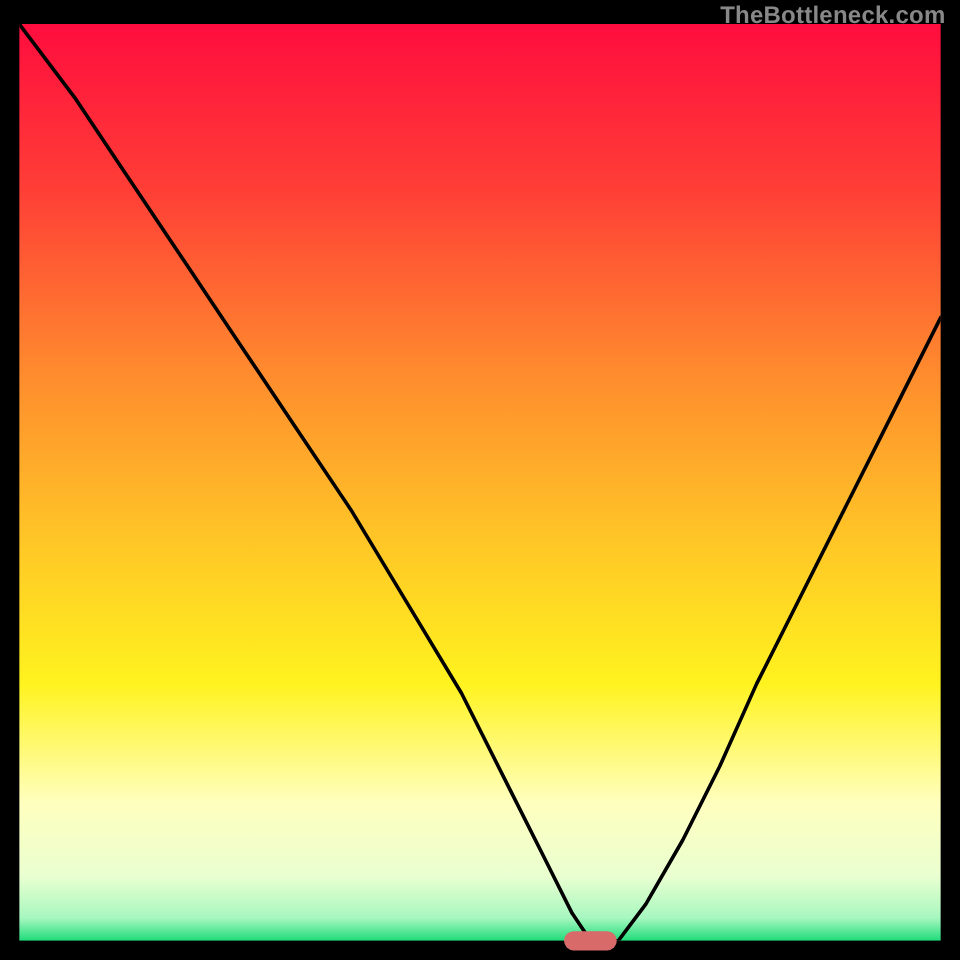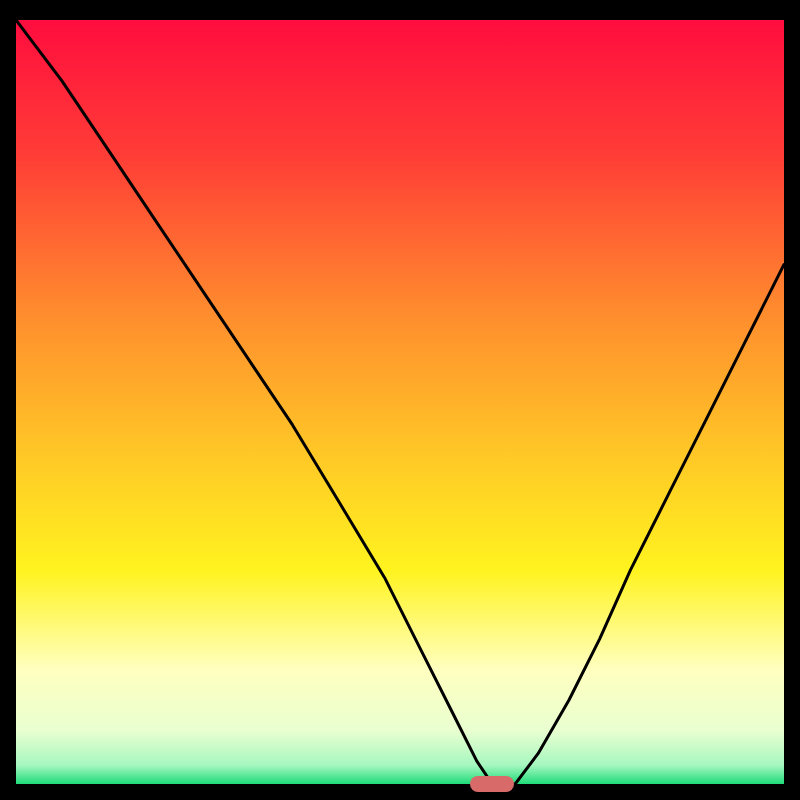--- a/index.html
+++ b/index.html
@@ -68,14 +68,15 @@
             <stop offset="97.5%" stop-color="#a7f7c0"></stop>
             <stop offset="100.0%" stop-color="#1fdc7a"></stop>
           </linearGradient>
       </defs>
       <rect id="bg-rect" x="0" y="0" width="768" height="764" fill="url(#bg-grad)"></rect>
       <path id="curve" fill="none" stroke="#000" stroke-width="3" stroke-linecap="round" stroke-linejoin="round" d="M0.0 0.0 L46.1 61.1 L92.2 129.9 L138.2 198.6 L184.3 267.4 L230.4 336.2 L276.5 404.9 L322.6 481.3 L368.6 557.7 L407.0 634.1 L437.8 695.2 L460.8 741.1 L476.2 764.0 L499.2 764.0 L522.2 733.4 L553.0 680.0 L583.7 618.8 L614.4 550.1 L652.8 473.7 L691.2 397.3 L729.6 320.9 L768.0 244.5"></path>
     </svg>
     <div id="marker" class="marker" style="left: 476.16px; top: 764px;"></div>
   </div>
 
+  <div class="watermark">TheBottleneck.com</div>
 
 </div>
 
 </body></html>

